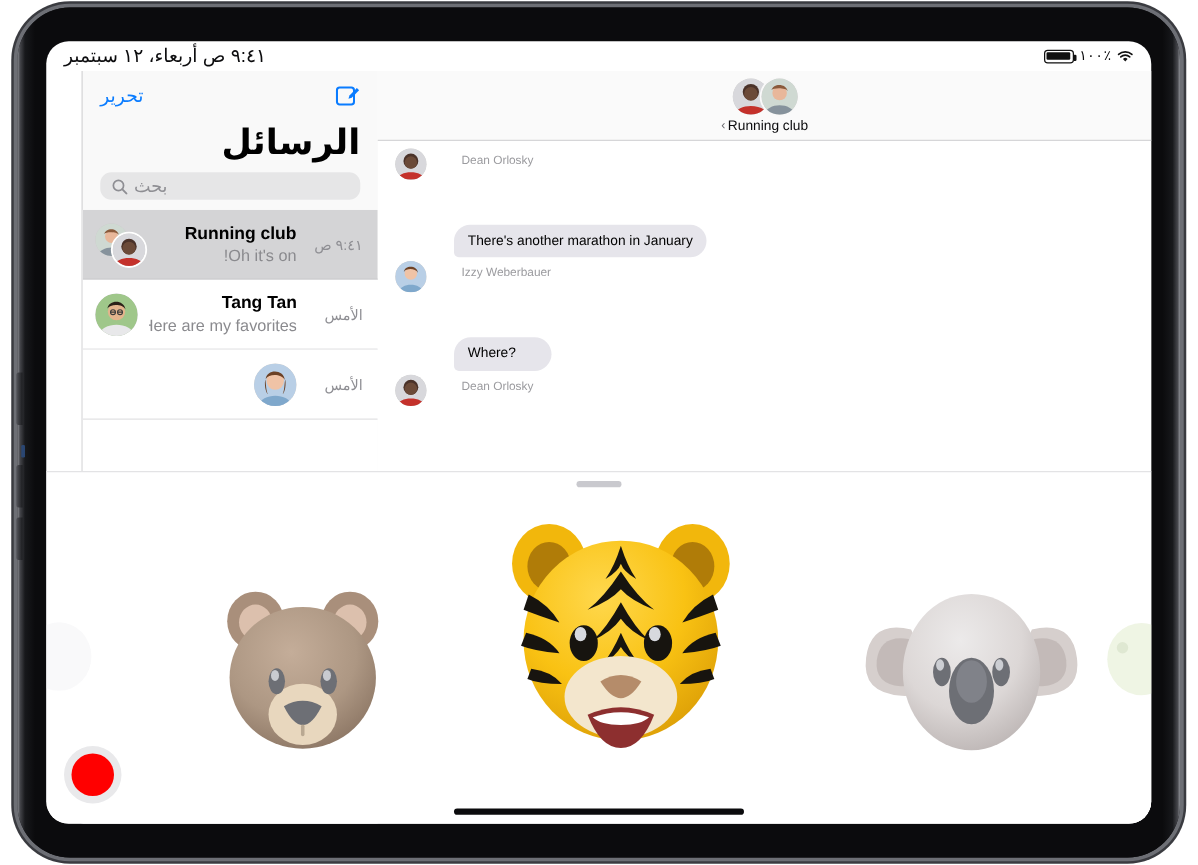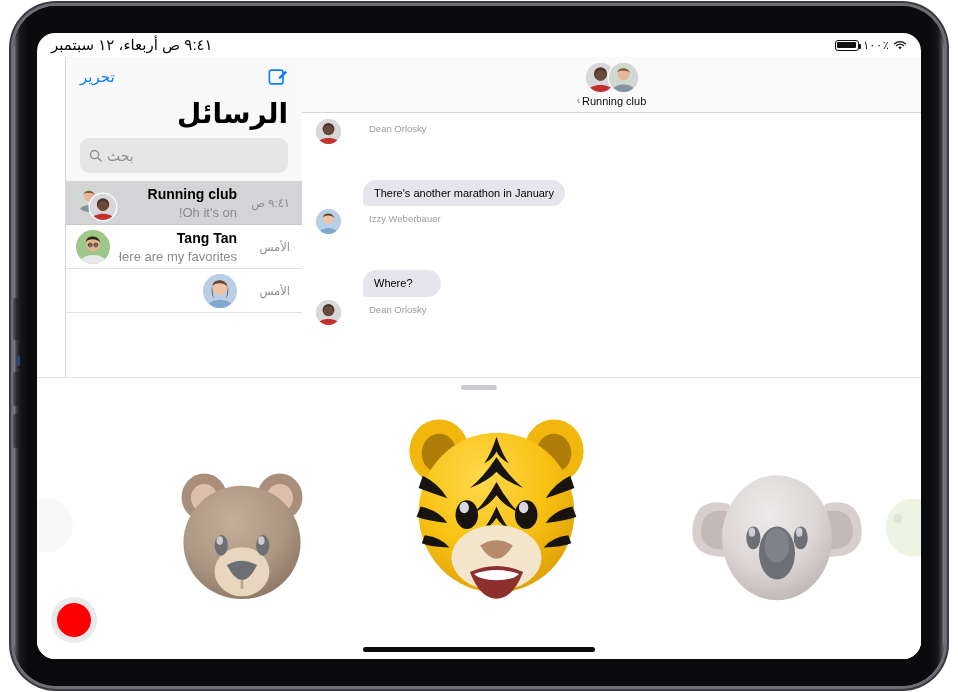--- a/index.html
+++ b/index.html
@@ -77,31 +77,31 @@
   #sidebar-top { padding: 4px 14px 0 14px; }
   .sb-actionrow {
     display: flex; align-items: center; justify-content: space-between;
     height: 32px;
   }
   .compose-ico { width: 20px; height: 20px; }
   .edit-link { color: #0a7cff; font-size: 15px; }
   .sb-title { font-size: 28px; font-weight: 700; letter-spacing: -.4px;
               color: #000; margin: 4px 0 8px 0; text-align: right; }
   .searchbar {
-    height: 35px; background: #e6e6e7; border-radius: 9px;
+    height: 22px; background: #e6e6e7; border-radius: 9px;
     display: flex; align-items: center; justify-content: flex-end;
     gap: 5px; padding: 0 9px; margin-bottom: 8px;
   }
   .search-ph { color: #8e8e93; font-size: 14px; }
   .search-ico { width: 13px; height: 13px; }
 
   #convo-list { flex: 1; overflow: hidden; background: #ffffff; }
   .convo {
     display: flex; align-items: center; gap: 9px;
-    padding: 9px 12px 9px 10px; height: 44px;
+    padding: 9px 12px 9px 10px; height: 56px;
     border-bottom: 1px solid #e2e2e4;
     background: #ffffff;
   }
   .convo.selected { background: #d4d4d6; border-bottom-color: #c9c9cc; }
   .convo .time { font-size: 11.5px; color: #8e8e93; white-space: nowrap; width: 44px; }
   .convo .texts { flex: 1; text-align: right; overflow: hidden; }
   .convo .name { font-size: 14px; font-weight: 700; color: #000;
                  white-space: nowrap; overflow: hidden; text-overflow: ellipsis; }
   .convo .preview { font-size: 13px; color: #8a8a8e; margin-top: 1px;
                     white-space: nowrap; overflow: hidden; text-overflow: ellipsis; }

